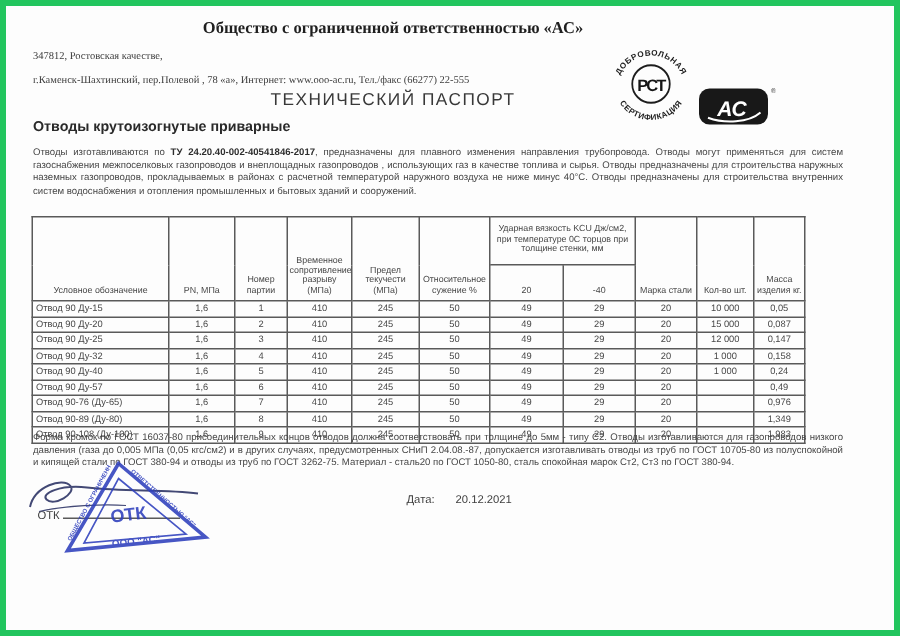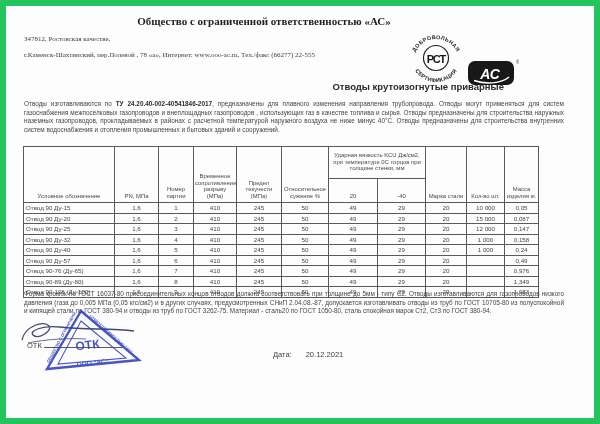--- a/index.html
+++ b/index.html
@@ -1,48 +1,48 @@
 <!DOCTYPE html>
 <html><head>
 <meta charset="utf-8">
 <style>
   html,body{margin:0;padding:0;background:#e8e8e8;}
   .page{
     position:relative;width:600px;height:424px;background:#fdfdfd;
     font-family:"Liberation Sans",sans-serif;color:#404040;overflow:hidden;
-    border:6px solid #22c55e;box-sizing:border-box;
+    border:4px solid #22c55e;box-sizing:border-box;
   }
   .abs{position:absolute;}
   .company-title{left:18px;top:9px;width:480px;text-align:center;
     font-family:"Liberation Serif",serif;font-weight:bold;font-size:11px;color:#1f1f1f;}
   .addr{left:18px;font-family:"Liberation Serif",serif;font-size:7px;color:#3c3c3c;}
   .addr1{top:29px;}
   .addr2{top:45px;}
   .doc-title{left:18px;top:57px;width:480px;text-align:center;
     font-size:11.5px;letter-spacing:1px;color:#383838;}
-  .doc-subtitle{left:18px;top:75px;width:480px;text-align:right;
+  .doc-subtitle{left:18px;top:75px;width:480px;text-align:left;
     font-size:9.5px;font-weight:bold;color:#2a2a2a;}
   .intro{left:18px;top:94px;width:540px;font-size:6.4px;line-height:8.6px;
     text-align:justify;color:#464646;margin:0;}
   .intro b{color:#2e2e2e;}
   .doc-table{left:17px;top:140px;width:515px;border-collapse:collapse;table-layout:fixed;
     color:#474747;}
   .doc-table th,.doc-table td{border:1px solid #5a5a5a;overflow:hidden;}
   .doc-table th{font-weight:normal;vertical-align:bottom;text-align:center;
     font-size:5.9px;line-height:6.8px;padding:1px 1px 2px 1px;}
   .doc-table th.group{vertical-align:middle;height:28px;}
   .doc-table td{height:9.5px;text-align:center;font-size:6.2px;line-height:7px;padding:0 1px;}
   .doc-table td.left{text-align:left;padding-left:2px;}
   .doc-table thead{border-bottom:1.5px solid #4a4a4a;}
   .footer-text{left:18px;top:284px;width:540px;font-size:6.4px;line-height:8.6px;
     text-align:justify;color:#464646;margin:0;}
   .otk-line{left:21px;top:334px;font-size:7.5px;color:#3e3e3e;}
   .otk-underline{display:inline-block;width:78px;border-bottom:1px solid #5a5a5a;
     height:7px;margin-left:2px;}
-  .date-line{left:267px;top:344px;font-size:7.5px;color:#3e3e3e;text-align:right;}
+  .date-line{left:267px;top:324px;font-size:7.5px;color:#3e3e3e;text-align:right;}
   .date-value{margin-left:14px;}
   .bottom-scan-bar{left:0;top:417px;width:600px;height:3px;background:#3d3d3d;}
   .logo-rst{left:402px;top:25px;}
   .logo-ac{left:461px;top:52px;}
   .stamp-svg{left:25px;top:301px;opacity:0.88;}
   .signature-svg{left:10px;top:310px;opacity:0.85;}
 </style>
 </head>
 <body>
 
@@ -67,20 +67,21 @@
     <text x="28" y="31.5" text-anchor="middle" font-size="11" font-weight="bold" letter-spacing="-1" fill="#151515">РСТ</text>
   </svg>
 
   <svg class="abs logo-ac" width="52" height="30" viewBox="0 0 52 30">
     <rect x="1" y="3" width="46" height="24" rx="7" fill="#181818"></rect>
     <text x="23" y="21" text-anchor="middle" font-size="14" font-weight="bold" font-style="italic" fill="#ffffff">АС</text>
     <path d="M 7,22.5 C 18,26.5 34,26 42,19" stroke="#ffffff" stroke-width="1.4" fill="none"></path>
     <text x="49" y="6" font-size="4.5" fill="#333333">®</text>
   </svg>
 
+  <div class="abs doc-title">ТЕХНИЧЕСКИЙ ПАСПОРТ</div>
   <div class="abs doc-subtitle">Отводы крутоизогнутые приварные</div>
 
   <p class="abs intro"><span>Отводы изготавливаются по </span><b>ТУ 24.20.40-002-40541846-2017</b><span>, предназначены для плавного изменения направления трубопровода. Отводы могут применяться для систем газоснабжения межпоселковых газопроводов и внеплощадных газопроводов , использующих газ в качестве топлива и сырья.  Отводы предназначены для строительства наружных наземных газопроводов, прокладываемых в районах с расчетной температурой наружного воздуха не ниже минус 40°С. Отводы предназначены для строительства  внутренних систем водоснабжения и отопления промышленных и бытовых зданий и сооружений.</span></p>
 
   <table class="abs doc-table">
     <colgroup>
       <col style="width:91px">
         <col style="width:44px">
         <col style="width:35px">
       <col style="width:43px">

